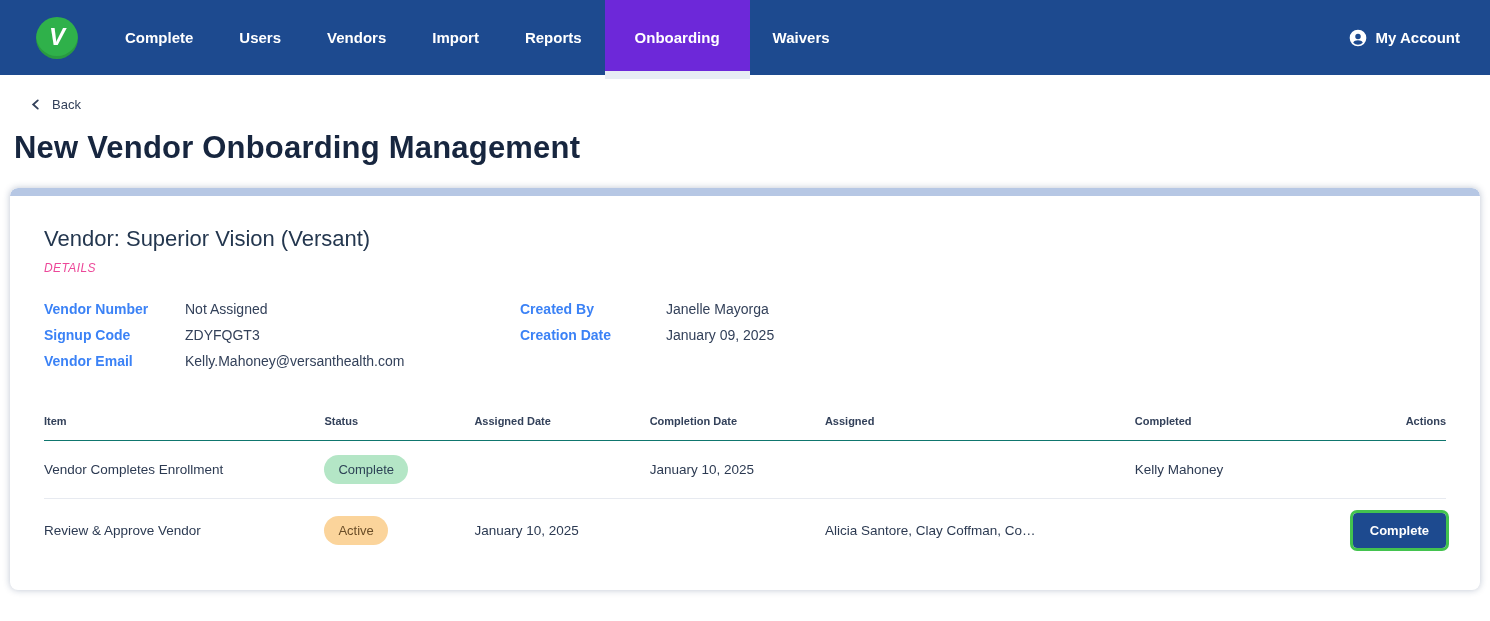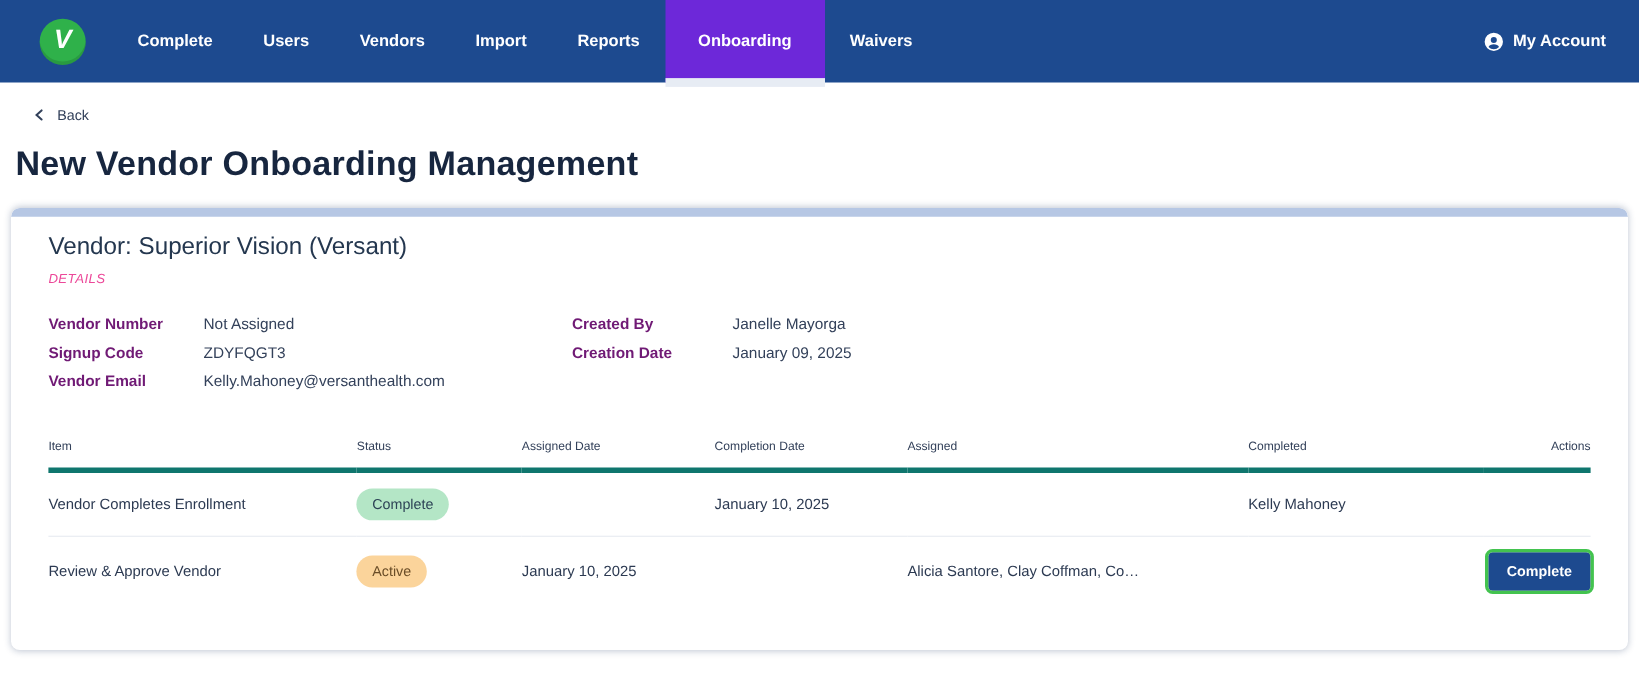--- a/index.html
+++ b/index.html
@@ -61,38 +61,38 @@
   
   .card {
     margin: 22px 10px 0;
     border-radius: 8px;
     box-shadow: 0 0 7px rgba(23, 48, 92, 0.28);
     height: 402px;
     background: #ffffff;
     overflow: hidden;
   }
   .card-topbar { height: 8px; background: #b6c7e4; border-radius: 8px 8px 0 0; }
-  .card-body { padding: 14px 34px 0; }
+  .card-body { padding: 30px 34px 0; }
 
   h2.vendor-title { font-size: 22px; font-weight: 500; color: #24374f; }
   .details-label { font-size: 12px; color: #ec4899; margin-top: 9px; letter-spacing: 0.4px; font-style: italic; }
 
   .fields { display: flex; margin-top: 26px; font-size: 14px; }
   .field-group { display: grid; row-gap: 10px; align-content: start; }
   .field-group.left { grid-template-columns: 141px auto; width: 476px; }
   .field-group.right { grid-template-columns: 146px auto; }
-  .f-label { font-weight: 700; color: #701a75; }
+  .f-label { font-weight: 700; color: #3b82f6; }
   .f-value { color: #33415a; }
 
   
   table.tasks { width: 100%; border-collapse: collapse; margin-top: 36px; }
   .tasks th {
-    font-size: 11px; font-weight: 400; color: #33415a;
+    font-size: 11px; font-weight: 700; color: #33415a;
     text-align: left; padding: 10px 0 13px;
-    border-bottom: 5px solid #0f766e;
+    border-bottom: 1px solid #0f766e;
   }
   .tasks th.col-actions { text-align: right; }
   .tasks td {
     font-size: 13.5px; color: #2c3a52;
     padding: 14px 0; height: 57px; vertical-align: middle;
     border-bottom: 1px solid #e7eaf0;
   }
   .tasks tr:last-child td { border-bottom: none; }
   .tasks td.cell-actions { text-align: right; }
 

